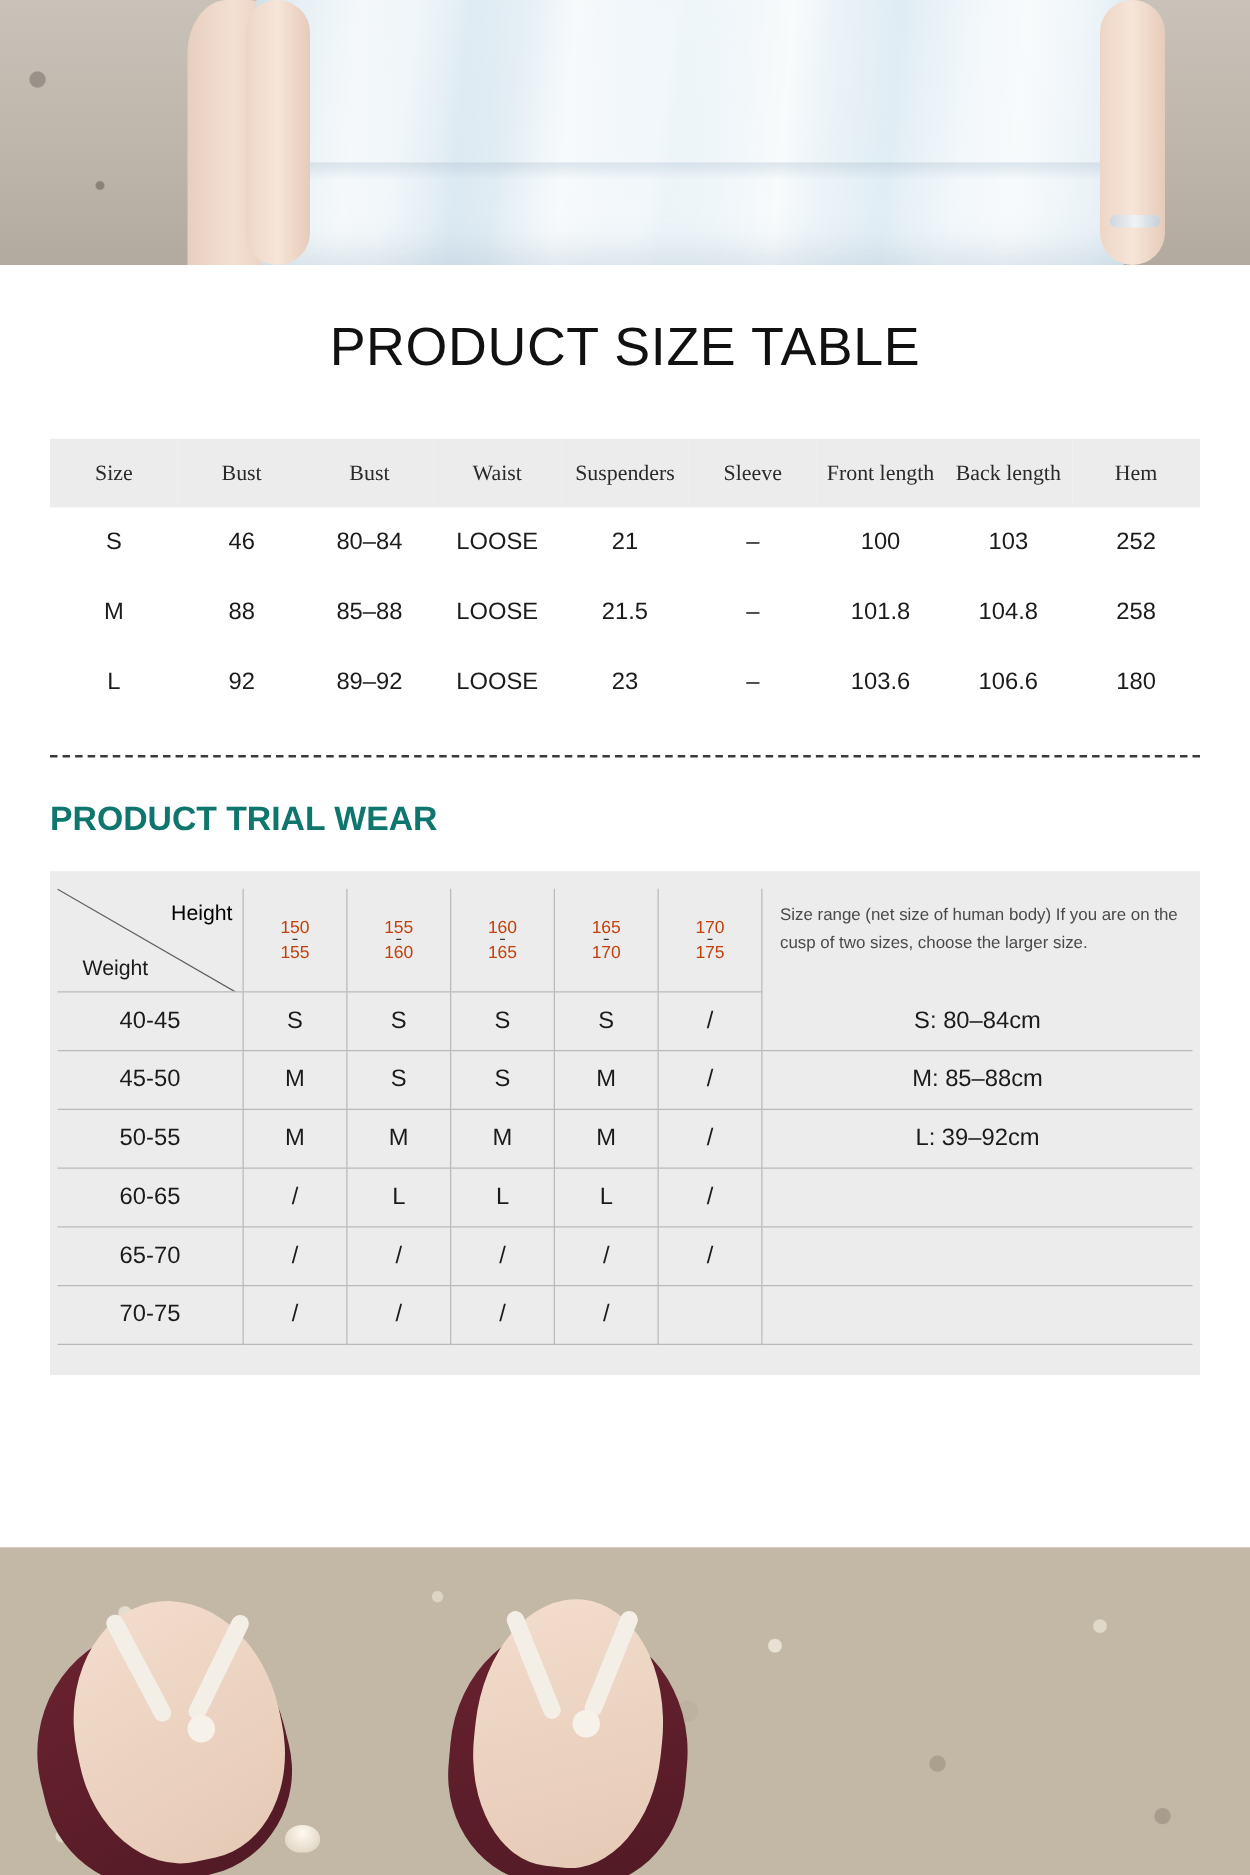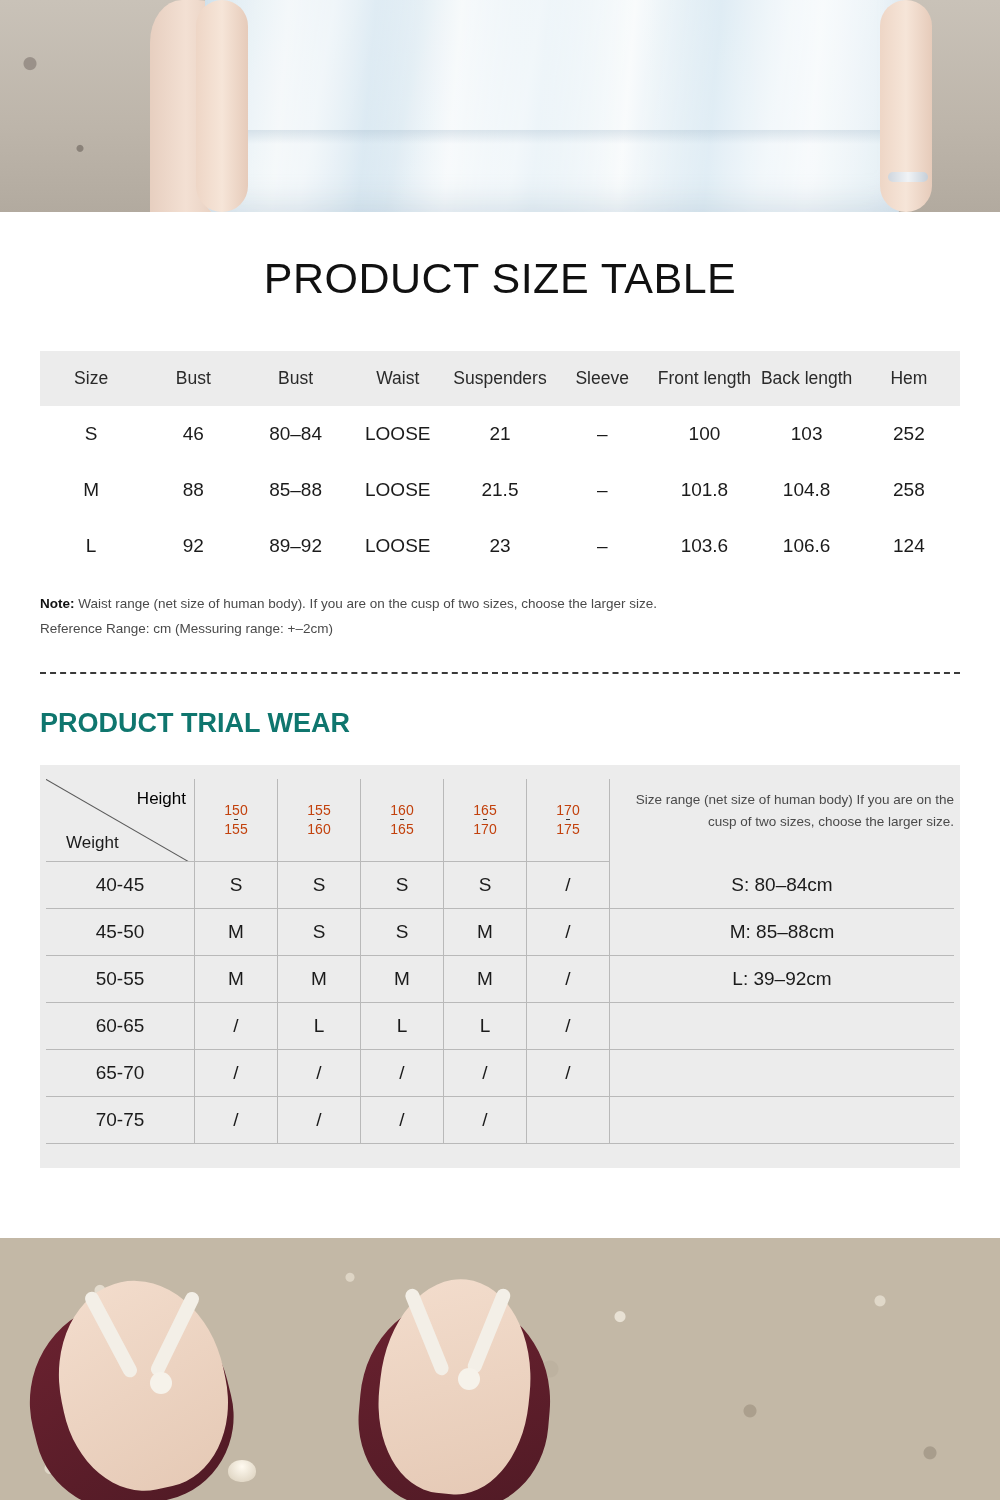--- a/index.html
+++ b/index.html
@@ -104,20 +104,21 @@
     border-collapse: collapse;
     table-layout: fixed;
   }
   table.size-table thead th {
     background: #ececec;
     font-size: 17.5px;
     font-weight: normal;
     color: #2a2a2a;
     padding: 17px 0;
     text-align: center;
+    font-family: Liberation Serif, serif;
   }
   table.size-table tbody td {
     font-size: 19px;
     color: #1b1b1b;
     padding: 17px 0;
     text-align: center;
   }
   table.size-table tbody tr td:first-child { font-weight: normal; }
 
   .note {
@@ -237,21 +238,21 @@
     padding: 12px 0;
     border-right: 1px solid #b9b9b9;
   }
   table.trial td.cell.last { border-right: 1px solid #b9b9b9; }
 
   table.trial td.info {
     border-bottom: none;
     border-right: none;
     vertical-align: top;
     padding: 10px 0 10px 14px;
-    text-align: right;
+    text-align: left;
     font-size: 13.5px;
     color: #4a4a4a;
     line-height: 1.65;
     width: 330px;
   }
   td.range-cell {
     text-align: center;
     font-size: 19px;
     color: #4a4a4a;
     padding: 12px 0;
@@ -387,32 +388,25 @@
         </tr>
         <tr>
           <td>L</td>
           <td>92</td>
           <td>89–92</td>
           <td>LOOSE</td>
           <td>23</td>
           <td>–</td>
           <td>103.6</td>
           <td>106.6</td>
-          <td>124</td>
+          <td>180</td>
         </tr>
       </tbody>
     </table>
 
-    <div class="note">
-      <div>
-        <b>Note:</b>
-        <span>Waist range (net size of human body). If you are on the cusp of two sizes, choose the larger size.</span>
-      </div>
-      <div>Reference Range: cm (Messuring range: +–2cm)</div>
-    </div>
 
     <div class="divider"></div>
 
     <h2 class="title-sub">PRODUCT TRIAL WEAR</h2>
 
     <div class="trial-wrap">
       <table class="trial">
         <tbody>
           <tr>
             <td class="corner">

